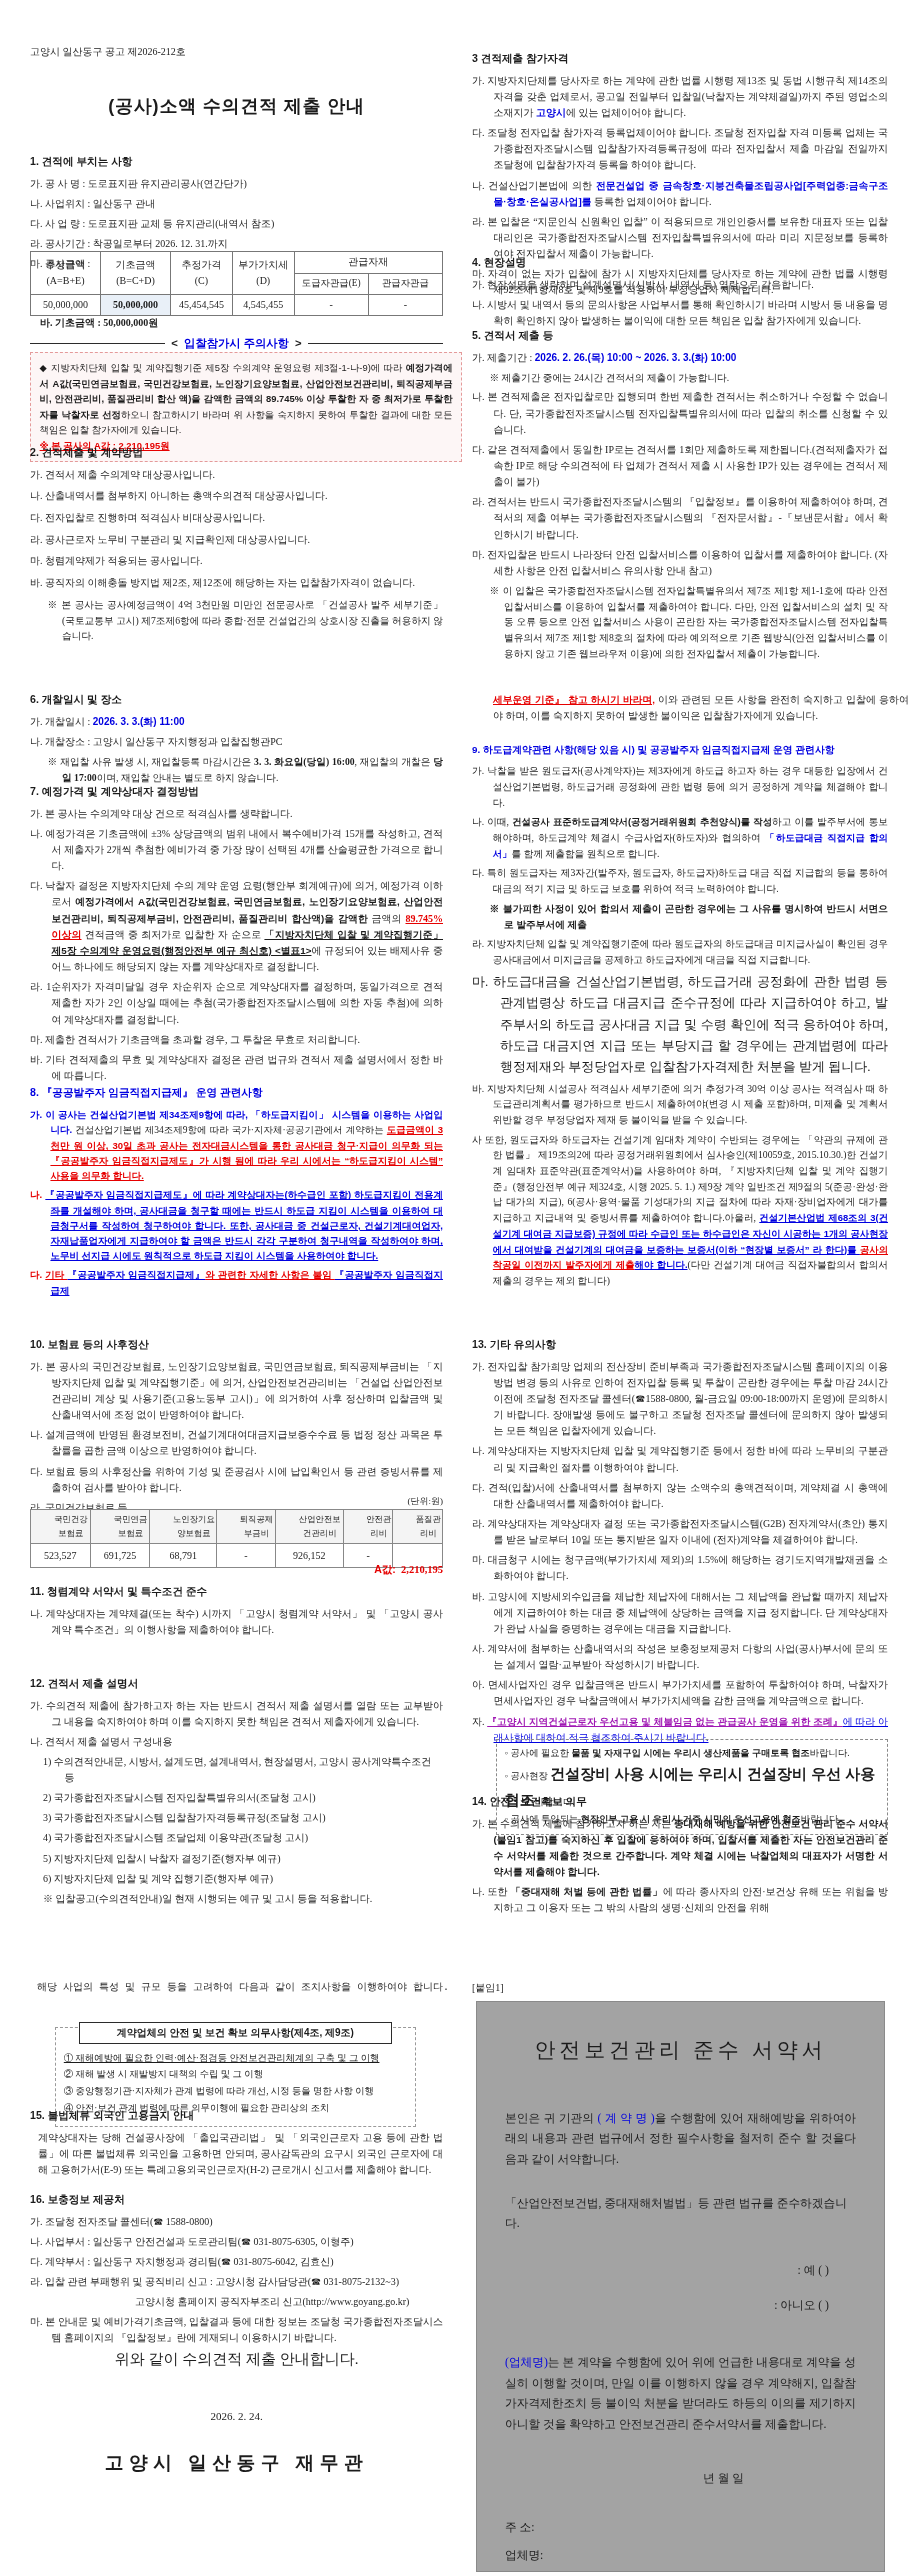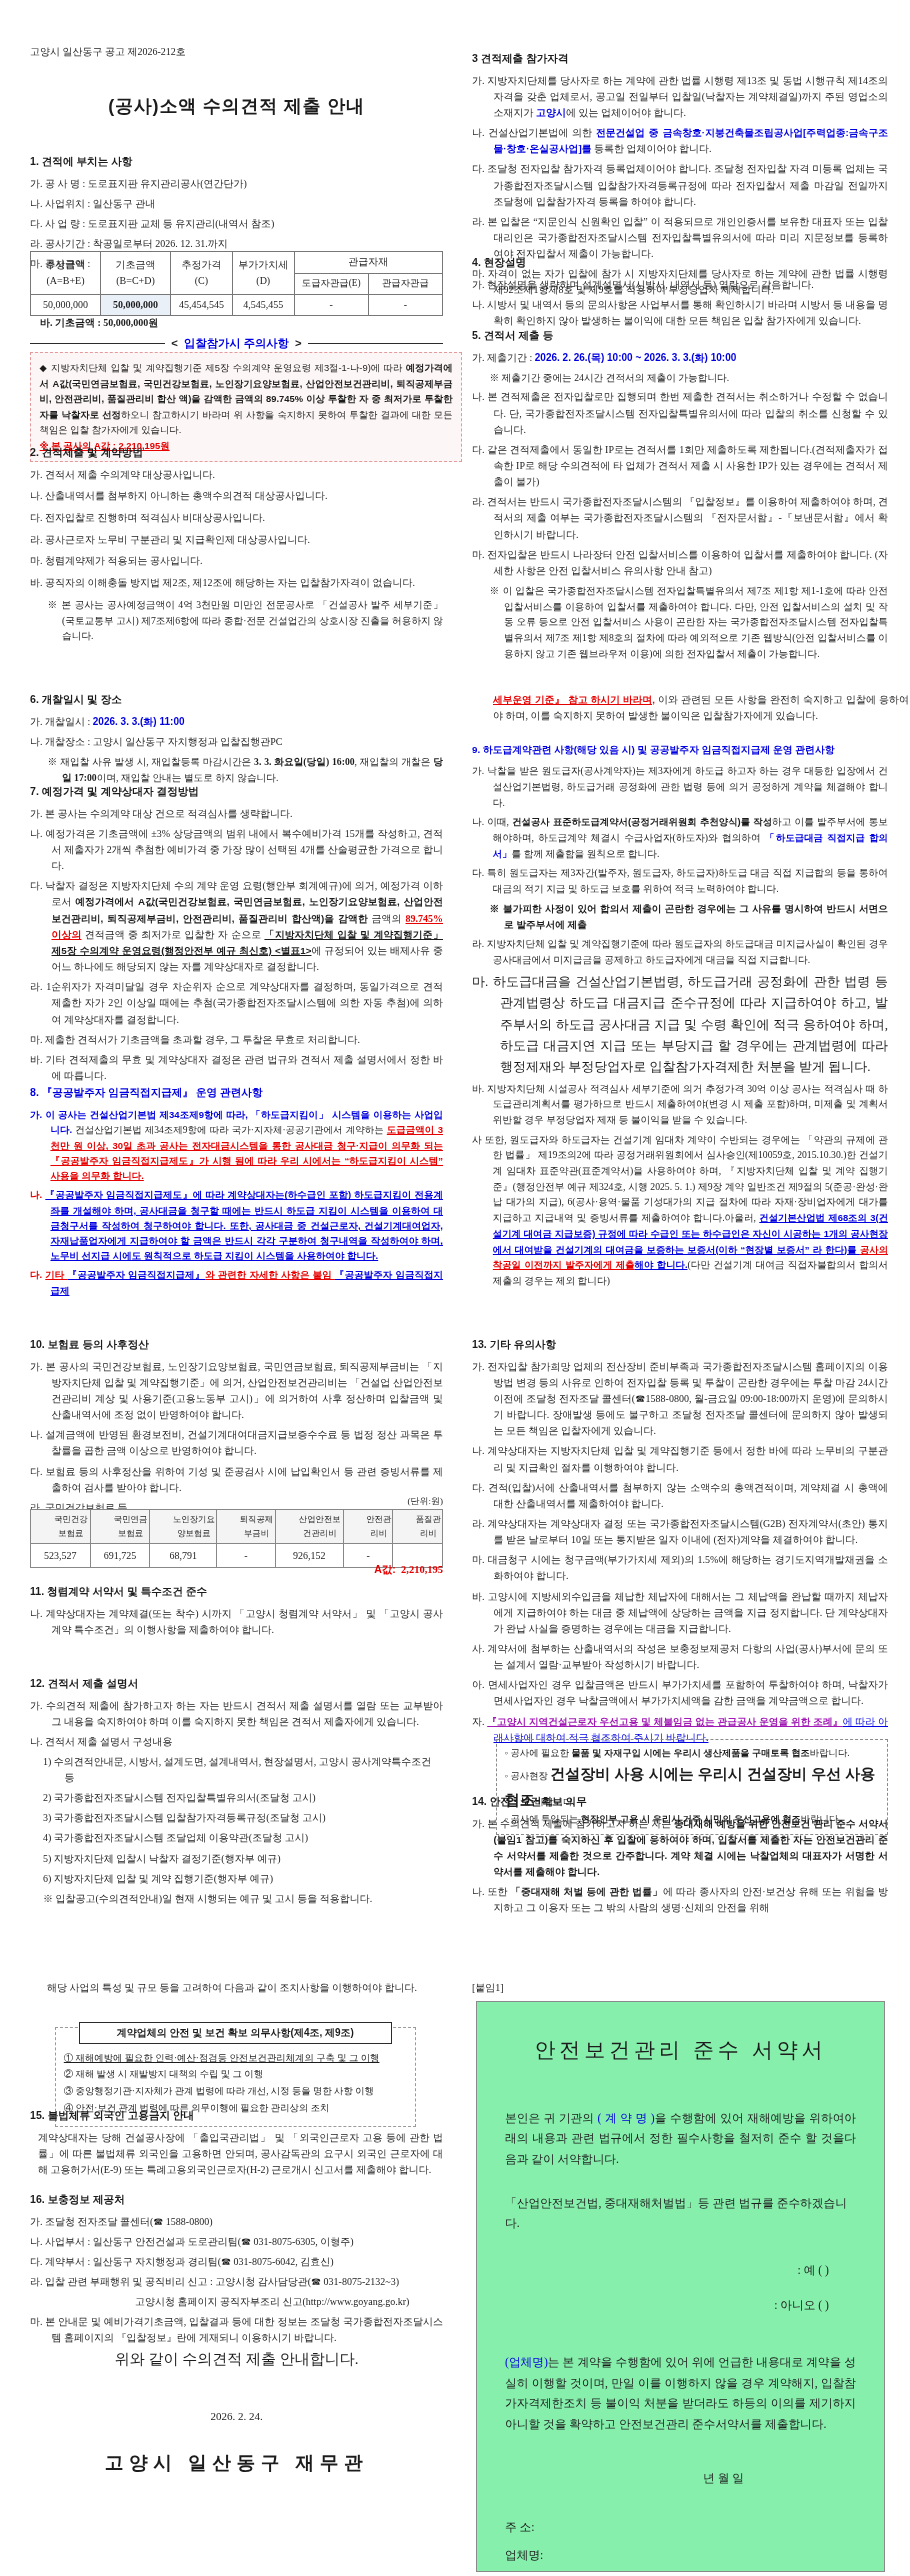--- a/index.html
+++ b/index.html
@@ -31,21 +31,21 @@
   .t2{border-top:1.2px solid #333;border-bottom:1.2px solid #333;}
   .caution-line{display:flex;align-items:center;gap:6.2px;font-family:"Liberation Sans",sans-serif;font-weight:bold;font-size:11.3px;}
   .caution-line .rule{flex:1;border-top:1.7px solid #2b2b2b;}
   .caution-box{border:1.2px dashed #e49a9a;background:#fdf6f6;padding:7px 8.6px;
        font-family:"Liberation Sans","DejaVu Sans",sans-serif;font-size:9.4px;line-height:1.66;text-align:justify;}
   .safety-outer{border:1.1px dashed #9a9a9a;padding:6.2px 7.8px 7.8px 7.8px;}
   .safety-title{border:1.2px solid #2b2b2b;font-weight:bold;text-align:center;
        font-family:"Liberation Sans",sans-serif;font-size:10px;padding:2.3px 4.7px;width:88%;margin:-12.5px auto 6.2px auto;background:#fff;}
   .safety-outer p{font-size:9.4px;margin:0 0 1.6px 0;}
   .coop-box{border:0.9px dashed #8a8a8a;padding:5.5px 7.8px;font-size:9.4px;line-height:1.7;}
-  .pledge{position:absolute;border:1px solid #8a8a8a;background:#86efac;}
+  .pledge{position:absolute;border:1px solid #8a8a8a;background:#a3a3a3;}
   .pledge-title{text-align:center;font-size:21px;letter-spacing:3.9px;margin-top:34px;font-weight:normal;}
   .pledge p{font-size:11.7px;line-height:1.75;}
   .s8txt{font-family:"Liberation Sans",sans-serif;font-weight:bold;font-size:9.5px;line-height:1.6;text-align:justify;}
   .small-heading{font-size:9.8px;white-space:nowrap;}
   .sig{font-family:"Liberation Sans",sans-serif;font-weight:bold;font-size:18.7px;letter-spacing:5.5px;text-align:center;}
   .doc-title{font-family:"Liberation Sans",sans-serif;font-weight:bold;font-size:18px;letter-spacing:0.8px;text-align:center;}
 </style>
 </head>
 <body>
 
@@ -200,21 +200,21 @@
     <p class="item">나. 견적서 제출 설명서 구성내용</p>
     <p class="item" style="margin-left:1.3em">1) 수의견적안내문, 시방서, 설계도면, 설계내역서, 현장설명서, 고양시 공사계약특수조건 등</p>
     <p class="item" style="margin-left:1.3em">2) 국가종합전자조달시스템 전자입찰특별유의서(조달청 고시)</p>
     <p class="item" style="margin-left:1.3em">3) 국가종합전자조달시스템 입찰참가자격등록규정(조달청 고시)</p>
     <p class="item" style="margin-left:1.3em">4) 국가종합전자조달시스템 조달업체 이용약관(조달청 고시)</p>
     <p class="item" style="margin-left:1.3em">5) 지방자치단체 입찰시 낙찰자 결정기준(행자부 예규)</p>
     <p class="item" style="margin-left:1.3em">6) 지방자치단체 입찰 및 계약 집행기준(행자부 예규)</p>
     <p class="item" style="margin-left:1.3em">※ 입찰공고(수의견적안내)일 현재 시행되는 예규 및 고시 등을 적용합니다.</p>
   </div>
 
-  <p class="blk plain-ind j" style="left:26px;top:1980px;">해당 사업의 특성 및 규모 등을 고려하여 다음과 같이 조치사항을 이행하여야 합니다.</p>
+  <p class="blk plain-ind j" style="left:16px;top:1980px;font-family:Liberation Mono, monospace;">해당 사업의 특성 및 규모 등을 고려하여 다음과 같이 조치사항을 이행하여야 합니다.</p>
 
   <div class="blk safety-outer" style="left:55px;top:2027px;width:343px;">
     <div class="safety-title">계약업체의 안전 및 보건 확보 의무사항(제4조, 제9조)</div>
     <p class="u">① 재해예방에 필요한 인력·예산·점검등 안전보건관리체계의 구축 및 그 이행</p>
     <p>② 재해 발생 시 재발방지 대책의 수립 및 그 이행</p>
     <p>③ 중앙행정기관·지자체가 관계 법령에 따라 개선, 시정 등을 명한 사항 이행</p>
     <p>④ 안전·보건 관계 법령에 따른 의무이행에 필요한 관리상의 조치</p>
   </div>
 
   <div class="blk" style="left:30px;top:2107px;">
@@ -234,22 +234,22 @@
 
   <p class="blk ctr" style="left:30px;top:2347px;font-size:15px;">위와 같이 수의견적 제출 안내합니다.</p>
 
   <p class="blk ctr" style="left:30px;top:2408px;font-size:11px;">2026. 2. 24.</p>
 
   <p class="blk sig" style="left:30px;top:2448px;">고양시 일산동구 재무관</p>
 
   <div class="rblk" style="left:472px;top:50px;">
     <p class="h">3 견적제출 참가자격</p>
     <p class="item j"><span>가. 지방자치단체를 당사자로 하는 계약에 관한 법률 시행령 제13조 및 동법 시행규칙 제14조의 자격을 갖춘 업체로서, 공고일 전일부터 입찰일(낙찰자는 계약체결일)까지 주된 영업소의 소재지가 </span><span class="blue b sans">고양시</span><span>에 있는 업체이어야 합니다.</span></p>
+    <p class="item j">다. 조달청 전자입찰 참가자격 등록업체이어야 합니다. 조달청 전자입찰 자격 미등록 업체는 국가종합전자조달시스템 입찰참가자격등록규정에 따라 전자입찰서 제출 마감일 전일까지 조달청에 입찰참가자격 등록을 하여야 합니다.</p>
     <p class="item j"><span>나.  건설산업기본법에 의한 </span><span class="blue b sans" style="font-size:9.8px">전문건설업 중 금속창호·지붕건축물조립공사업[주력업종:금속구조물·창호·온실공사업]를</span><span> 등록한 업체이어야 합니다.</span></p>
-    <p class="item j">다. 조달청 전자입찰 참가자격 등록업체이어야 합니다. 조달청 전자입찰 자격 미등록 업체는 국가종합전자조달시스템 입찰참가자격등록규정에 따라 전자입찰서 제출 마감일 전일까지 조달청에 입찰참가자격 등록을 하여야 합니다.</p>
     <p class="item j">라. 본 입찰은 “지문인식 신원확인 입찰” 이 적용되므로 개인인증서를 보유한 대표자 또는 입찰대리인은 국가종합전자조달시스템 전자입찰특별유의서에 따라 미리 지문정보를 등록하여야 전자입찰서 제출이 가능합니다.</p>
     <p class="item j">마. 자격이 없는 자가 입찰에 참가 시 지방자치단체를 당사자로 하는 계약에 관한 법률 시행령 제92조제1항제8호 및 제9호를 적용하여 부정당업자 제재합니다.</p>
   </div>
 
   <div class="rblk" style="left:472px;top:254px;">
     <p class="h">4. 현장설명</p>
     <p class="item j">가. 현장설명을 생략하며 설계설명서(시방서, 내역서 등) 열람으로 갈음합니다.</p>
     <p class="item j">나. 시방서 및 내역서 등의 문의사항은 사업부서를 통해 확인하시기 바라며 시방서 등 내용을 명확히 확인하지 않아 발생하는 불이익에 대한 모든 책임은 입찰 참가자에게 있습니다.</p>
   </div>
 

